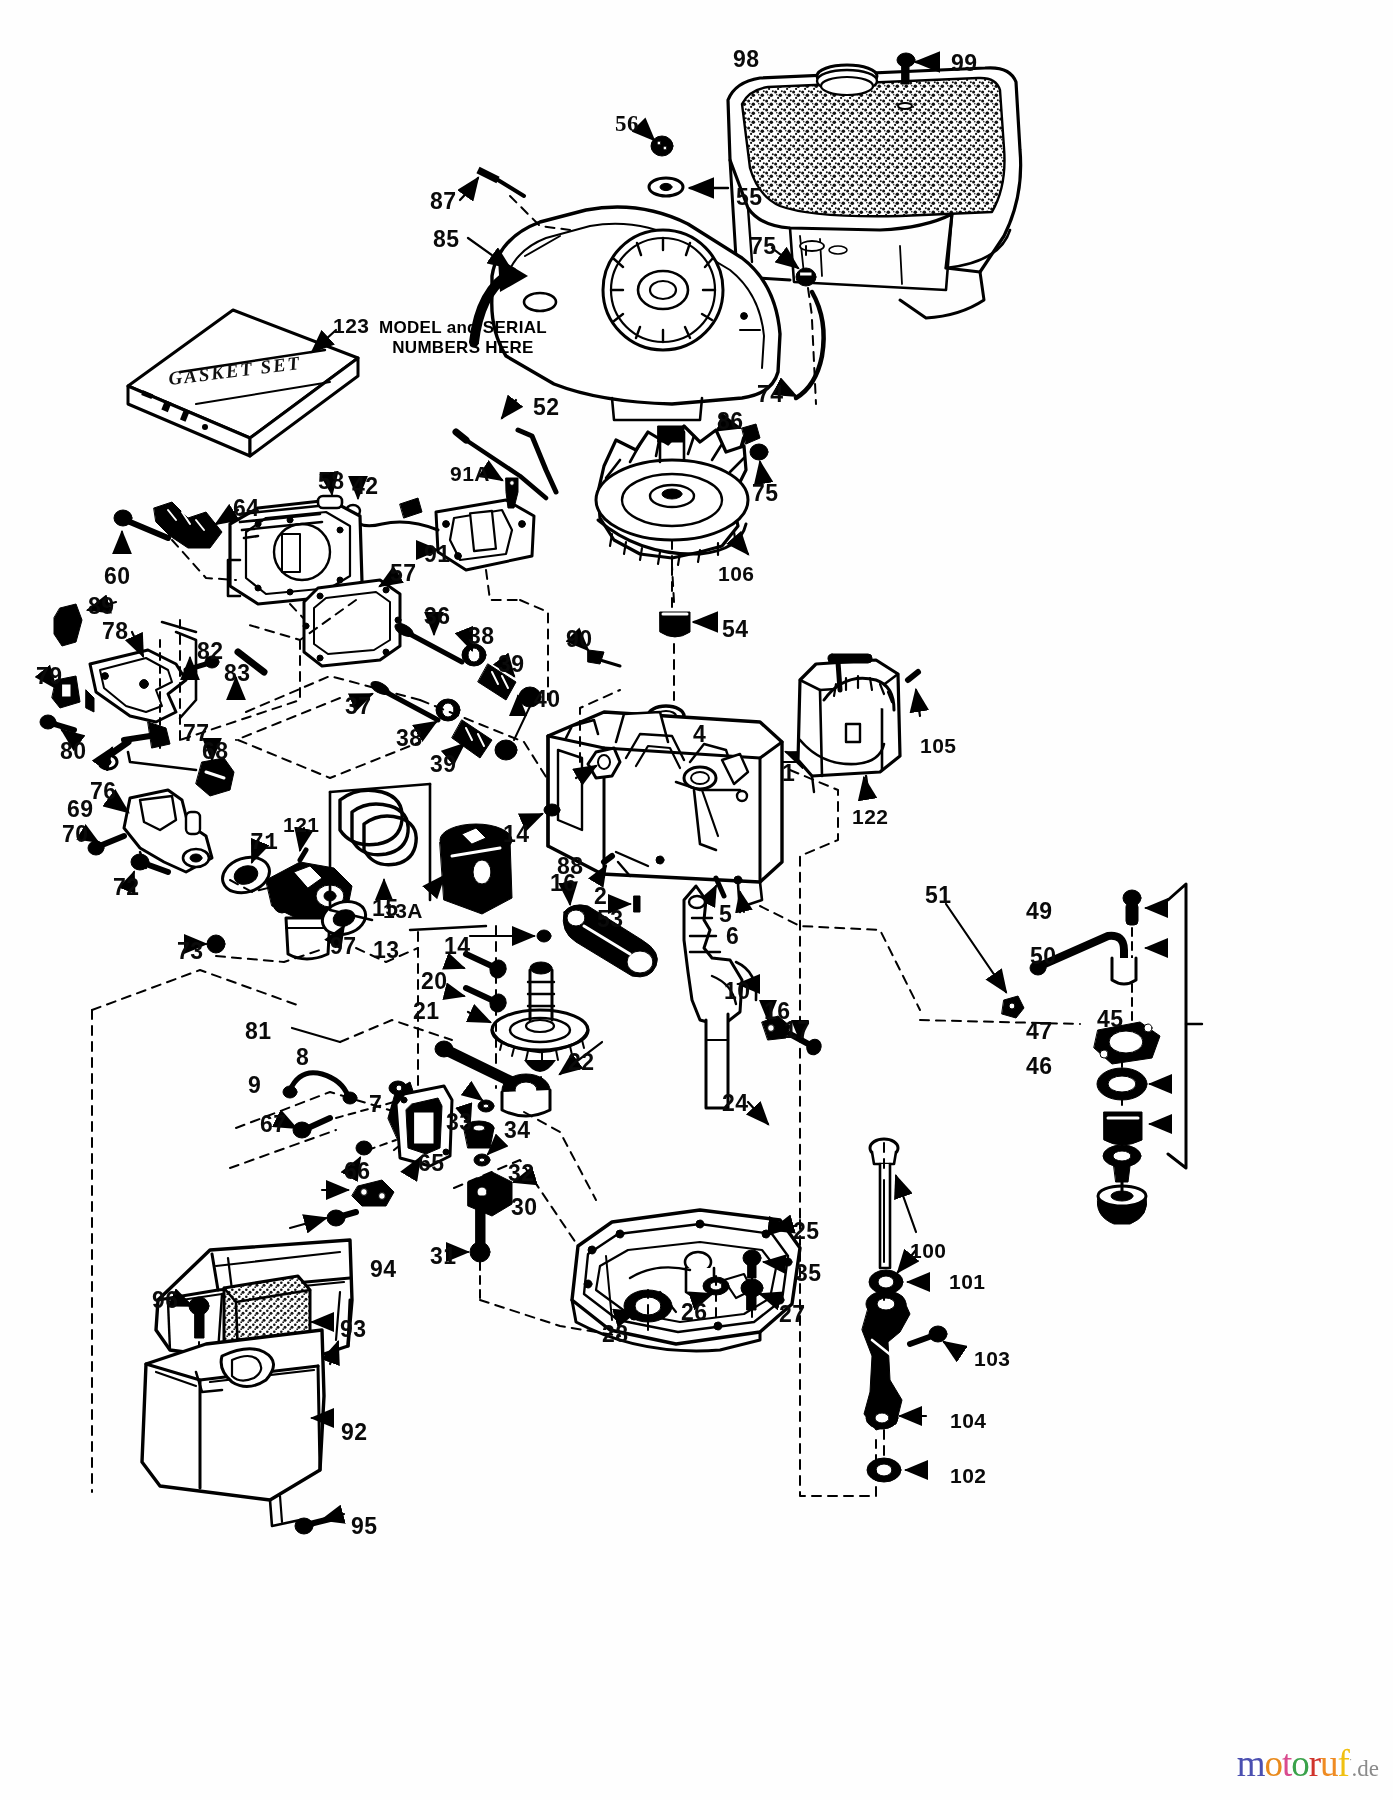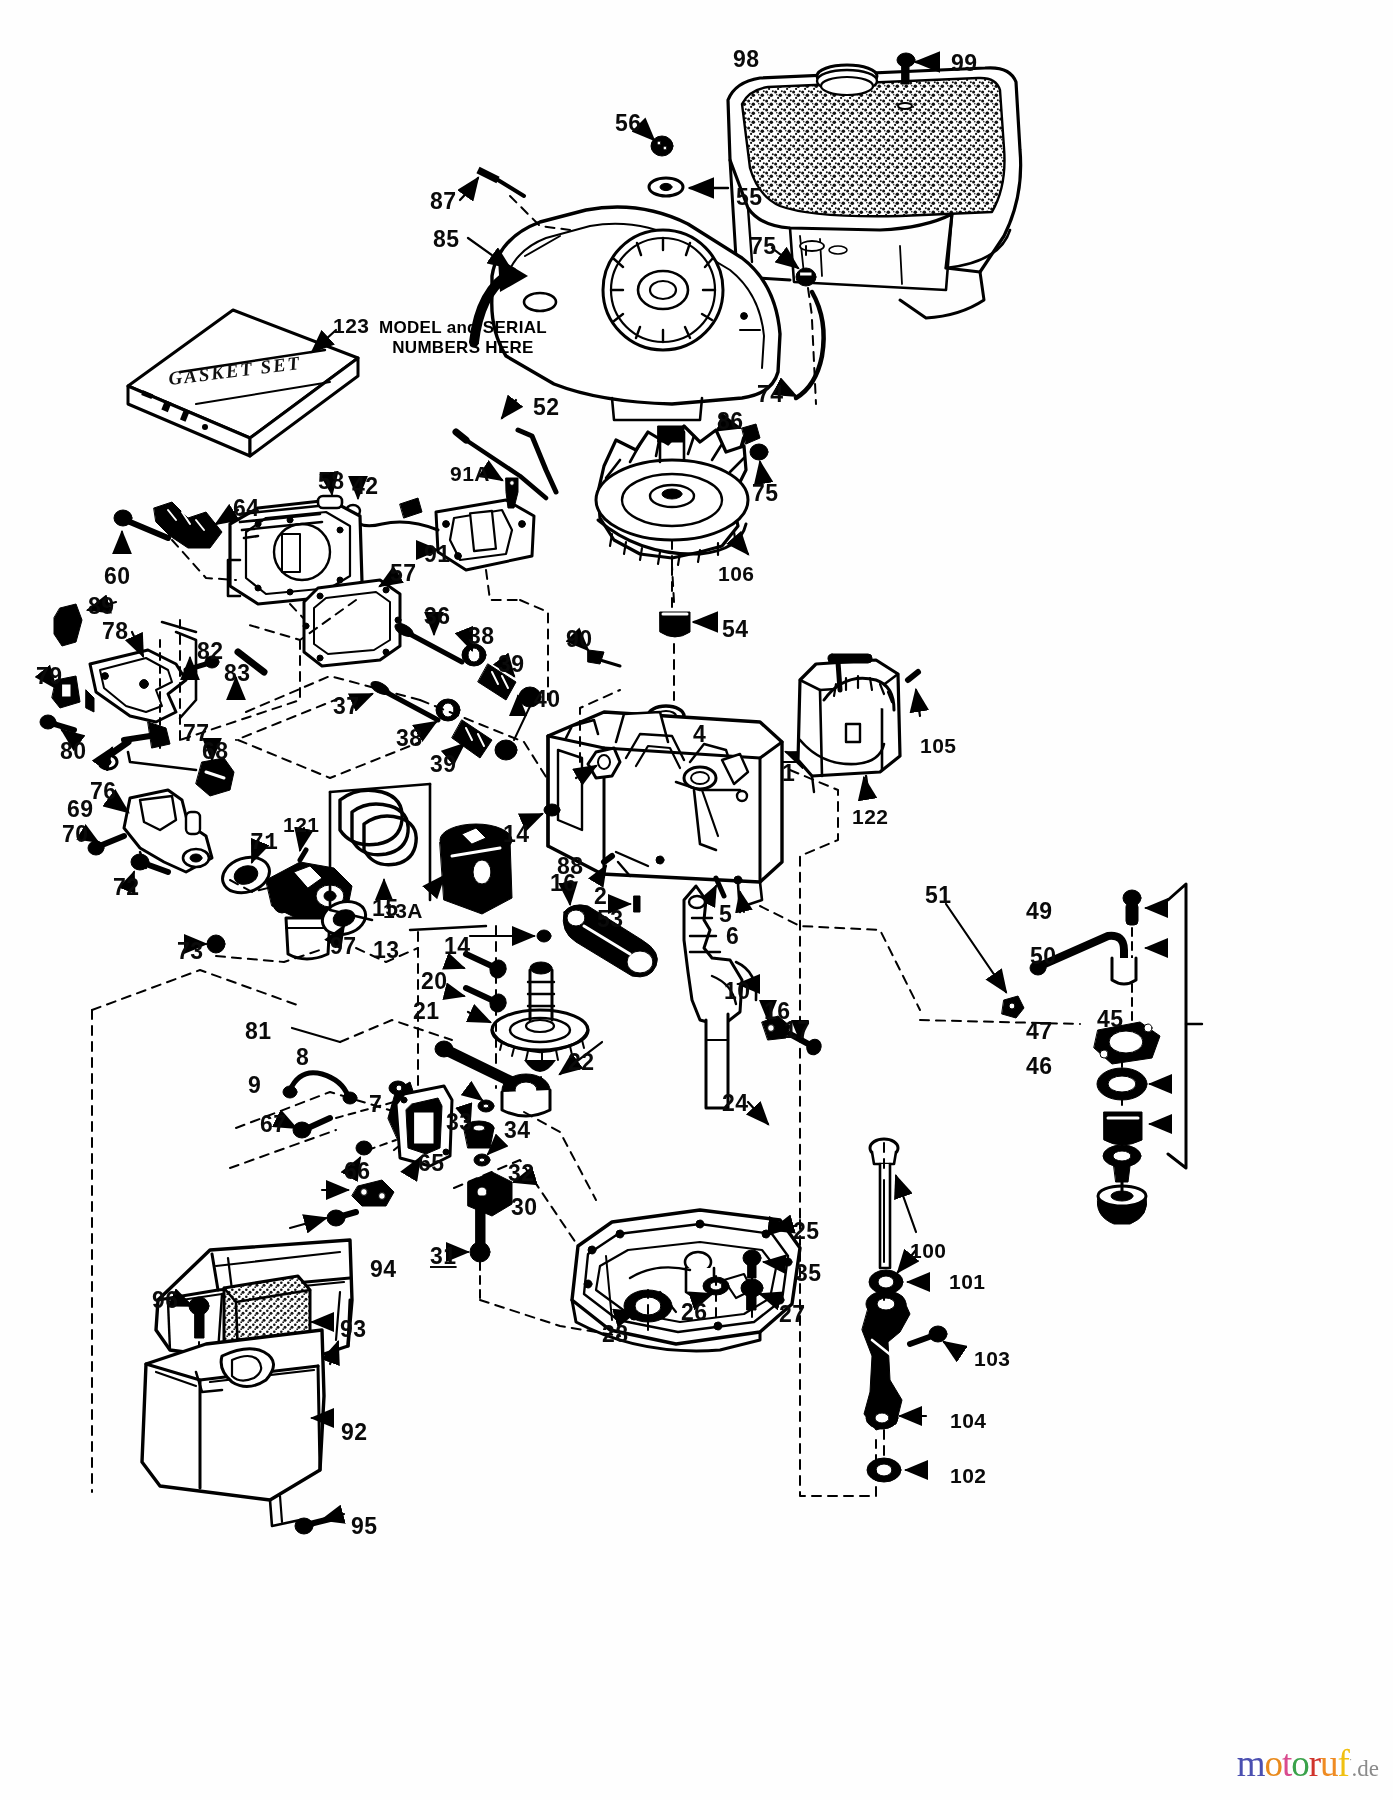--- a/index.html
+++ b/index.html
@@ -920,21 +920,21 @@
   <div class="plate" style="left:378px;top:318px;width:170px;">
     <div>MODEL and SERIAL</div>
     <div>NUMBERS HERE</div>
   </div>
 
   <div class="gasketlabel" style="left:168px;top:360px;">GASKET  SET</div>
 
   <div id="callout-layer">
       <div class="callout" style="left: 733px; top: 48px;">98</div>
       <div class="callout" style="left: 951px; top: 52px;">99</div>
-      <div class="callout" style="left: 615px; top: 112px;">56</div>
+      <div class="callout" style="left: 615px; top: 112px; font-family: Liberation Serif, serif;">56</div>
       <div class="callout" style="left: 736px; top: 186px;">55</div>
       <div class="callout" style="left: 430px; top: 190px;">87</div>
       <div class="callout" style="left: 433px; top: 228px;">85</div>
       <div class="callout" style="left: 750px; top: 235px;">75</div>
       <div class="callout small" style="left: 333px; top: 315px;">123</div>
       <div class="callout" style="left: 757px; top: 383px;">74</div>
       <div class="callout" style="left: 533px; top: 396px;">52</div>
       <div class="callout" style="left: 717px; top: 410px;">86</div>
       <div class="callout" style="left: 752px; top: 482px;">75</div>
       <div class="callout small" style="left: 450px; top: 463px;">91A</div>
@@ -948,21 +948,21 @@
       <div class="callout" style="left: 88px; top: 595px;">89</div>
       <div class="callout" style="left: 102px; top: 620px;">78</div>
       <div class="callout" style="left: 197px; top: 640px;">82</div>
       <div class="callout" style="left: 224px; top: 662px;">83</div>
       <div class="callout" style="left: 424px; top: 605px;">36</div>
       <div class="callout" style="left: 468px; top: 625px;">38</div>
       <div class="callout" style="left: 498px; top: 653px;">39</div>
       <div class="callout" style="left: 566px; top: 628px;">90</div>
       <div class="callout" style="left: 722px; top: 618px;">54</div>
       <div class="callout" style="left: 36px; top: 665px;">79</div>
-      <div class="callout" style="left: 333px; top: 695px;">37</div>
+      <div class="callout" style="left: 345px; top: 695px;">37</div>
       <div class="callout" style="left: 534px; top: 688px;">40</div>
       <div class="callout" style="left: 693px; top: 723px;">4</div>
       <div class="callout small" style="left: 920px; top: 735px;">105</div>
       <div class="callout" style="left: 396px; top: 727px;">38</div>
       <div class="callout" style="left: 430px; top: 753px;">39</div>
       <div class="callout" style="left: 60px; top: 740px;">80</div>
       <div class="callout" style="left: 183px; top: 722px;">77</div>
       <div class="callout" style="left: 90px; top: 780px;">76</div>
       <div class="callout" style="left: 202px; top: 740px;">68</div>
       <div class="callout" style="left: 782px; top: 762px;">1</div>
@@ -1005,21 +1005,21 @@
       <div class="callout" style="left: 260px; top: 1113px;">67</div>
       <div class="callout" style="left: 446px; top: 1111px;">33</div>
       <div class="callout" style="left: 504px; top: 1119px;">34</div>
       <div class="callout" style="left: 418px; top: 1152px;">65</div>
       <div class="callout" style="left: 344px; top: 1160px;">66</div>
       <div class="callout" style="left: 508px; top: 1162px;">32</div>
       <div class="callout" style="left: 511px; top: 1196px;">30</div>
       <div class="callout" style="left: 793px; top: 1220px;">25</div>
       <div class="callout small" style="left: 910px; top: 1240px;">100</div>
       <div class="callout" style="left: 370px; top: 1258px;">94</div>
-      <div class="callout" style="left: 430px; top: 1245px; text-decoration: underline;">31</div>
+      <div class="callout" style="left: 430px; top: 1245px;">31</div>
       <div class="callout" style="left: 795px; top: 1262px;">35</div>
       <div class="callout small" style="left: 949px; top: 1271px;">101</div>
       <div class="callout" style="left: 152px; top: 1289px;">96</div>
       <div class="callout" style="left: 602px; top: 1323px;">28</div>
       <div class="callout" style="left: 681px; top: 1301px;">26</div>
       <div class="callout" style="left: 779px; top: 1303px;">27</div>
       <div class="callout" style="left: 340px; top: 1318px;">93</div>
       <div class="callout small" style="left: 974px; top: 1348px;">103</div>
       <div class="callout small" style="left: 950px; top: 1410px;">104</div>
       <div class="callout" style="left: 341px; top: 1421px;">92</div>

